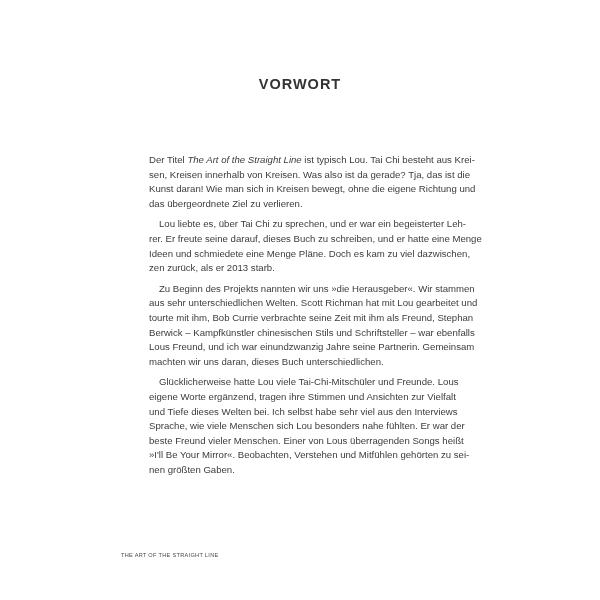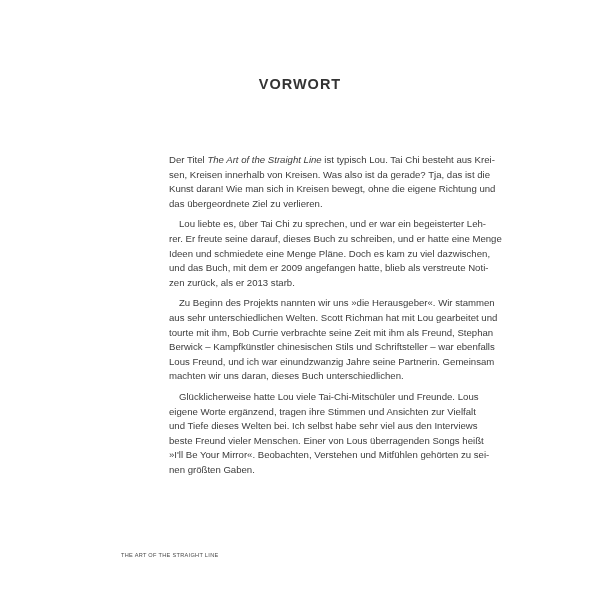--- a/index.html
+++ b/index.html
@@ -27,21 +27,20 @@
       color: #333333;
     }
     .body-text {
       position: absolute;
       top: 153px;
       left: 149px;
       width: 298px;
       font-size: 9.6px;
       line-height: 14.6px;
       color: #3c3c3c;
-      margin-left: 20px;
     }
     .paragraph {
       margin: 0 0 6px 0;
       text-align: justify;
       text-align-last: left;
     }
     .line {
       display: block;
       text-align: justify;
       text-align-last: justify;
@@ -72,37 +71,37 @@
       <span class="line"><span>Der Titel </span><em>The Art of the Straight Line</em><span> ist typisch Lou. Tai Chi besteht aus Krei-</span></span>
       <span class="line">sen, Kreisen innerhalb von Kreisen. Was also ist da gerade? Tja, das ist die</span>
       <span class="line">Kunst daran! Wie man sich in Kreisen bewegt, ohne die eigene Richtung und</span>
       <span class="line last">das übergeordnete Ziel zu verlieren.</span>
     </div>
 
     <div class="paragraph">
       <span class="line" style="padding-left:10px">Lou liebte es, über Tai Chi zu sprechen, und er war ein begeisterter Leh-</span>
       <span class="line">rer. Er freute seine darauf, dieses Buch zu schreiben, und er hatte eine Menge</span>
       <span class="line">Ideen und schmiedete eine Menge Pläne. Doch es kam zu viel dazwischen,</span>
-      <span class="line">und das Buch, mit dem er 2009 angefangen hatte, blieb als verstreute Noti-</span>
       <span class="line last">zen zurück, als er 2013 starb.</span>
     </div>
 
     <div class="paragraph">
       <span class="line" style="padding-left:10px">Zu Beginn des Projekts nannten wir uns »die Herausgeber«. Wir stammen</span>
       <span class="line">aus sehr unterschiedlichen Welten. Scott Richman hat mit Lou gearbeitet und</span>
       <span class="line">tourte mit ihm, Bob Currie verbrachte seine Zeit mit ihm als Freund, Stephan</span>
       <span class="line">Berwick – Kampfkünstler chinesischen Stils und Schriftsteller – war ebenfalls</span>
       <span class="line">Lous Freund, und ich war einundzwanzig Jahre seine Partnerin. Gemeinsam</span>
       <span class="line last">machten wir uns daran, dieses Buch unterschiedlichen.</span>
     </div>
 
     <div class="paragraph">
       <span class="line" style="padding-left:10px">Glücklicherweise hatte Lou viele Tai-Chi-Mitschüler und Freunde. Lous</span>
       <span class="line">eigene Worte ergänzend, tragen ihre Stimmen und Ansichten zur Vielfalt</span>
       <span class="line">und Tiefe dieses Welten bei. Ich selbst habe sehr viel aus den Interviews</span>
+      <span class="line">Sprache, wie viele Menschen sich Lou besonders nahe fühlten. Er war der</span>
       <span class="line">beste Freund vieler Menschen. Einer von Lous überragenden Songs heißt</span>
       <span class="line">»I'll Be Your Mirror«. Beobachten, Verstehen und Mitfühlen gehörten zu sei-</span>
       <span class="line last">nen größten Gaben.</span>
     </div>
   </div>
 
   <div class="footer-running-head">THE ART OF THE STRAIGHT LINE</div>
 </div>
 
 </body></html>

